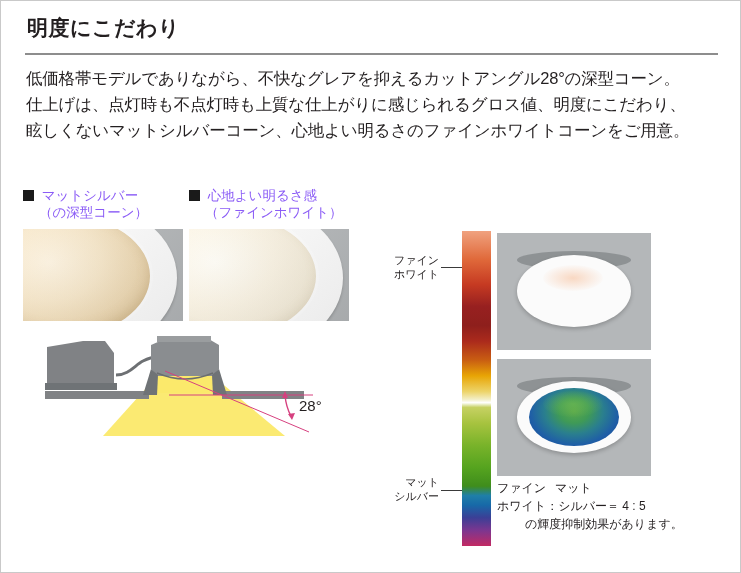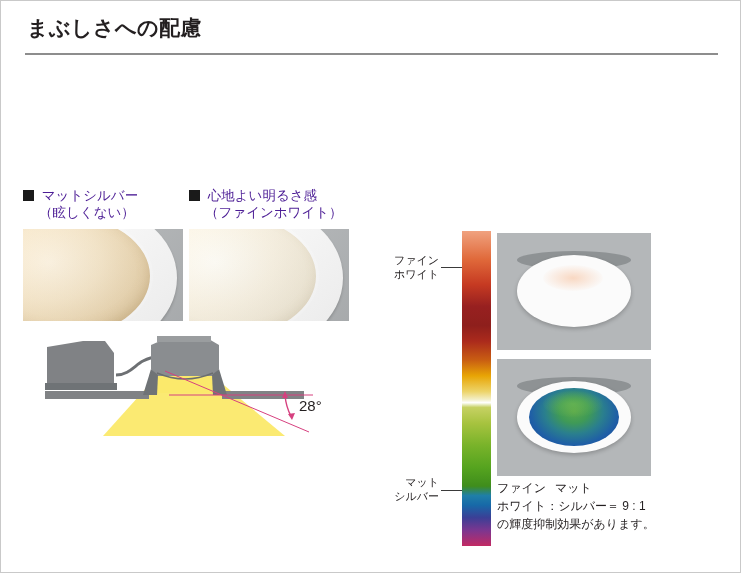--- a/index.html
+++ b/index.html
@@ -54,21 +54,21 @@
     letter-spacing: -0.2px;
     color: #231f20;
     white-space: nowrap;
   }
 
   
   .sample-label {
     position: absolute;
     font-size: 13.5px;
     line-height: 17px;
-    color: #4c1d95;
+    color: #8b5cf6;
     white-space: nowrap;
   }
   .sample-label .l1 { display: block; }
   .sample-label .l2 { display: block; padding-left: 16px; }
   .bullet-sq {
     display: inline-block;
     width: 11px;
     height: 11px;
     background: #1a1a1a;
     margin-right: 4px;
@@ -256,41 +256,46 @@
     position: absolute;
     left: 496px;
     top: 478px;
     width: 235px;
     font-size: 12px;
     line-height: 18px;
     color: #231f20;
   }
   #ratio-caption .row1 { white-space: nowrap; }
   #ratio-caption .row2 { white-space: nowrap; }
-  #ratio-caption .row3 { white-space: nowrap; }
+  #ratio-caption .row3 { white-space: nowrap; margin-left: 28px; }
   #ratio-caption .small-top {
     display: inline-block;
     width: 58px;
   }
 </style>
 </head>
 <body>
 
 <div id="page">
 
-  <div id="page-title">まぶしさへの配慮</div>
+  <div id="page-title">明度にこだわり</div>
   <div id="title-rule"></div>
 
+  <div id="lead">
+    <div class="line">低価格帯モデルでありながら、不快なグレアを抑えるカットアングル28°の深型コーン。</div>
+    <div class="line">仕上げは、点灯時も不点灯時も上質な仕上がりに感じられるグロス値、明度にこだわり、</div>
+    <div class="line">眩しくないマットシルバーコーン、心地よい明るさのファインホワイトコーンをご用意。</div>
+  </div>
 
   <div class="sample-label" id="label-matte">
     <span class="l1">
       <span class="bullet-sq"></span>
       <span>マットシルバー</span>
     </span>
-    <span class="l2">（眩しくない）</span>
+    <span class="l2">（の深型コーン）</span>
   </div>
 
   <div class="sample-label" id="label-white">
     <span class="l1">
       <span class="bullet-sq"></span>
       <span>心地よい明るさ感</span>
     </span>
     <span class="l2">（ファインホワイト）</span>
   </div>
 
@@ -365,18 +370,18 @@
     <div class="bezel"></div>
     <div class="field"></div>
     <div class="field-hi"></div>
   </div>
 
   <div id="ratio-caption">
     <div class="row1">
       <span class="small-top">ファイン</span><span>マット</span>
     </div>
     <div class="row2">
-      <span>ホワイト</span>：<span>シルバー</span><span>＝ 9 : 1</span>
+      <span>ホワイト</span>：<span>シルバー</span><span>＝ 4 : 5</span>
     </div>
     <div class="row3">の輝度抑制効果があります。</div>
   </div>
 
 </div>
 
 </body></html>

